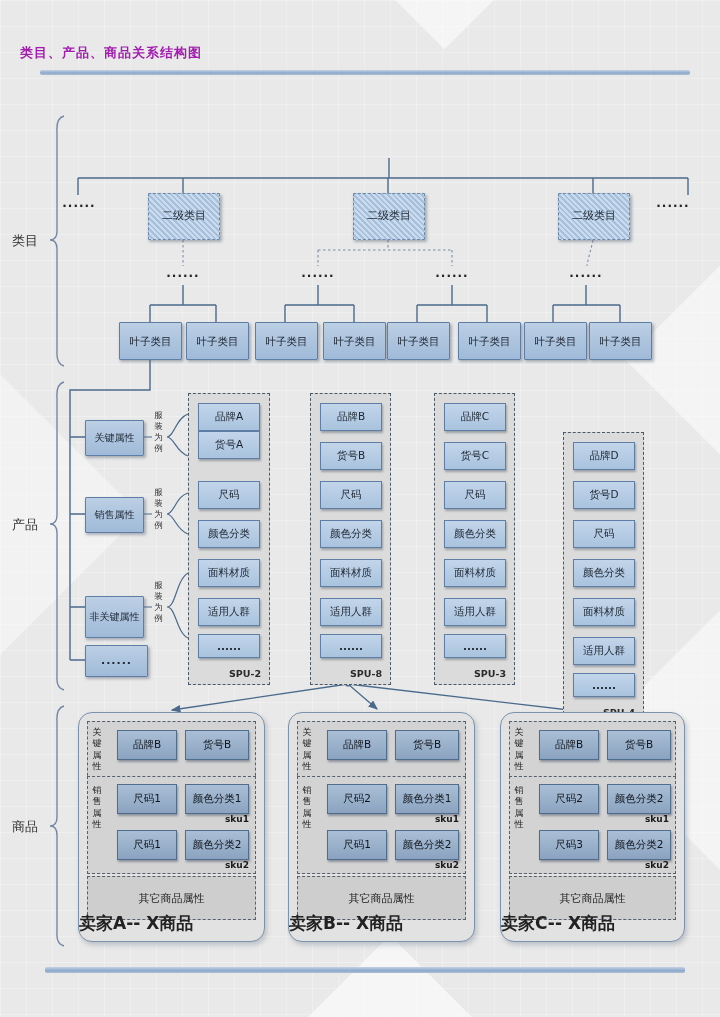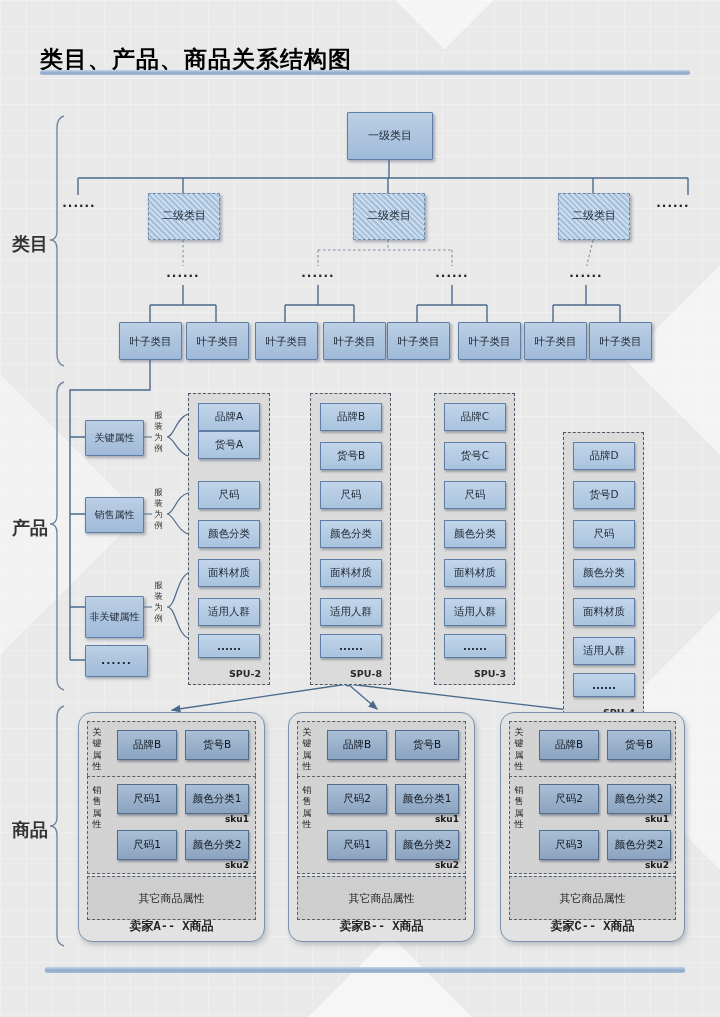--- a/index.html
+++ b/index.html
@@ -4,25 +4,25 @@
 <style>
   html,body{margin:0;padding:0;}
   .page{position:relative;width:720px;height:1017px;background:#e9e9e9;overflow:hidden;
         font-family:"DejaVu Sans","Liberation Sans",sans-serif;color:#1c2530;}
   .diamond{position:absolute;background:#ffffff;transform:rotate(45deg);}
   .grid{position:absolute;inset:0;opacity:.45;pointer-events:none;
         background-image:linear-gradient(rgba(255,255,255,.55) 1px,transparent 1px),
                          linear-gradient(90deg,rgba(255,255,255,.55) 1px,transparent 1px);
         background-size:26px 26px;}
   .overlay{position:absolute;left:0;top:0;}
-  .title{position:absolute;left:40px;top:44px;font-size:23px;font-weight:bold;color:#000000;
+  .title{position:absolute;left:20px;top:44px;font-size:13px;font-weight:bold;color:#a21caf;
          font-family:"DejaVu Serif","Liberation Serif",serif;letter-spacing:1px;}
   .bar{position:absolute;height:5px;border-radius:2px;
        background:linear-gradient(180deg,#c3d2e6 0%,#8fa9cb 60%,#a9bed9 100%);}
-  .brace-label{position:absolute;font-size:18px;color:#333;width:36px;text-align:center;font-weight:bold;}
+  .brace-label{position:absolute;font-size:13px;color:#333;width:36px;text-align:left;}
   .node{position:absolute;display:flex;align-items:center;justify-content:center;text-align:center;
         background:linear-gradient(180deg,#bccfe5,#9fbad8);border:1px solid #5f7ea6;border-radius:1px;
         font-size:11px;box-shadow:1.5px 2px 3px rgba(90,100,115,.45);line-height:1.15;}
   .hatch{background:repeating-linear-gradient(45deg,#cadbed 0,#cadbed 2px,#a6c0dc 2px,#a6c0dc 4px);
         border:1px dashed #6e89a8;}
   .leaf{font-size:10.5px;}
   .dots{position:absolute;font-size:12px;font-weight:bold;color:#222;letter-spacing:1px;text-align:center;}
   .vnote{position:absolute;width:13px;font-size:8.5px;line-height:1.3;color:#333;
          word-break:break-all;text-align:center;}
   .spu{position:absolute;background:#dbdbdb;border:1.6px dashed #4c5a68;}
@@ -33,21 +33,21 @@
   .seller{position:absolute;background:#e2e2e2;border:1.5px solid #7a92ad;border-radius:14px;
         box-shadow:2px 3px 5px rgba(120,130,145,.4);}
   .ssec{position:absolute;left:8px;right:8px;background:#d3d3d3;border:1.2px dashed #55606c;}
   .ssec.other{background:#cecece;display:flex;align-items:center;justify-content:center;font-size:11px;color:#222;}
   .vlabel{position:absolute;left:2px;width:14px;font-size:9px;line-height:1.25;color:#222;
          word-break:break-all;text-align:center;}
   .sbox{position:absolute;display:flex;align-items:center;justify-content:center;text-align:center;
         background:linear-gradient(180deg,#aabfd6,#8ba3c0);border:1px solid #4f6d8d;font-size:10.5px;
         color:#10151c;box-shadow:1px 1.5px 2px rgba(60,70,90,.45);}
   .sku-tag{position:absolute;font-size:9px;font-weight:bold;color:#1a1a1a;}
-  .seller-name{position:absolute;left:0;right:0;bottom:6px;text-align:center;font-size:12px;font-weight:bold;color:#222;font-family:Liberation Mono, monospace;}
+  .seller-name{position:absolute;left:0;right:0;bottom:6px;text-align:left;font-size:17px;font-weight:bold;color:#222;}
 </style>
 </head>
 <body>
 
 <div class="page">
 
   <div class="diamond" style="left:335px;top:-215px;width:219px;height:219px;opacity:.55"></div>
   <div class="diamond" style="left:700px;top:180px;width:360px;height:360px;opacity:.5"></div>
   <div class="diamond" style="left:-201px;top:373px;width:283px;height:283px;opacity:.4"></div>
   <div class="diamond" style="left:681px;top:521px;width:438px;height:438px;opacity:.5"></div>
@@ -91,21 +91,20 @@
   </svg>
 
   <div class="title">类目、产品、商品关系结构图</div>
   <div class="bar" style="left:40px;top:70px;width:650px;"></div>
   <div class="bar" style="left:45px;top:967px;width:640px;height:6px;"></div>
 
   <div class="brace-label" style="left:12px;top:232px;">类目</div>
   <div class="brace-label" style="left:12px;top:516px;">产品</div>
   <div class="brace-label" style="left:12px;top:818px;">商品</div>
 
-  <div class="node" style="left:347px;top:112px;width:84px;height:46px;">一级类目</div>
   <div class="dots" style="left:58px;top:196px;width:42px;">......</div>
   <div class="dots" style="left:652px;top:196px;width:42px;">......</div>
   <div class="node hatch" style="left:148px;top:193px;width:70px;height:45px;">二级类目</div>
   <div class="node hatch" style="left:353px;top:193px;width:70px;height:45px;">二级类目</div>
   <div class="node hatch" style="left:558px;top:193px;width:70px;height:45px;">二级类目</div>
   <div class="dots" style="left:161px;top:266px;width:44px;">......</div>
   <div class="dots" style="left:296px;top:266px;width:44px;">......</div>
   <div class="dots" style="left:430px;top:266px;width:44px;">......</div>
   <div class="dots" style="left:564px;top:266px;width:44px;">......</div>
   <div class="node leaf" style="left:119px;top:322px;width:61px;height:36px;">叶子类目</div>

